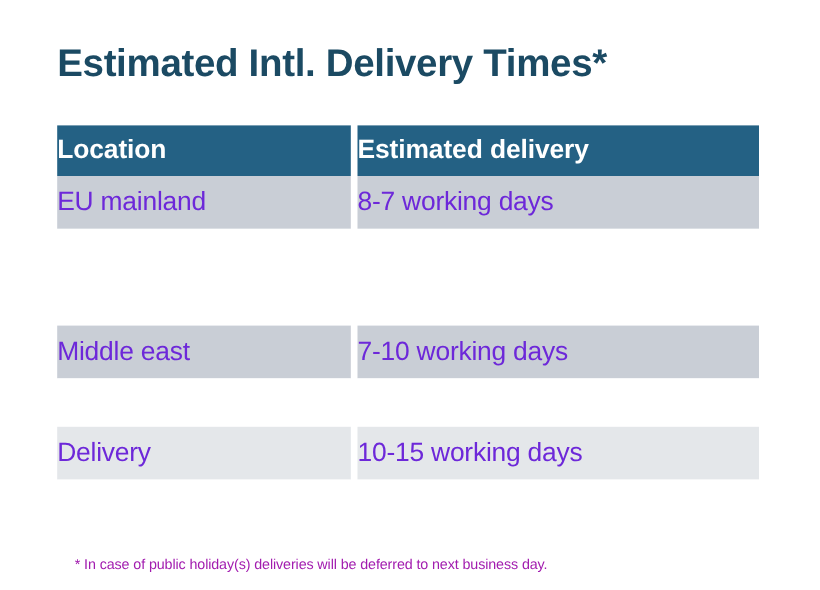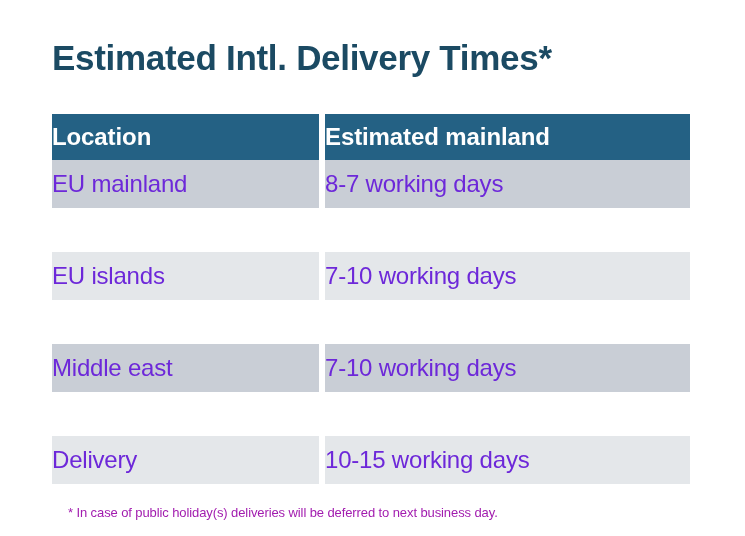--- a/index.html
+++ b/index.html
@@ -114,41 +114,36 @@
   <table class="delivery-table">
     <colgroup>
       <col class="col-location">
       <col class="col-gap">
       <col class="col-delivery">
     </colgroup>
     <thead>
       <tr>
         <th class="head-cell">Location</th>
         <th class="col-gap"></th>
-        <th class="head-cell">Estimated mainland</th>
+        <th class="head-cell">Estimated delivery</th>
       </tr>
     </thead>
     <tbody>
 
       <tr class="band-dark">
         <td class="body-cell">EU mainland</td>
         <td class="col-gap"></td>
         <td class="body-cell">8-7 working days</td>
       </tr>
       <tr class="row-gap">
         <td></td>
         <td></td>
         <td></td>
       </tr>
 
-      <tr class="band-light">
-        <td class="body-cell">EU islands</td>
-        <td class="col-gap"></td>
-        <td class="body-cell">7-10 working days</td>
-      </tr>
       <tr class="row-gap">
         <td></td>
         <td></td>
         <td></td>
       </tr>
 
       <tr class="band-dark">
         <td class="body-cell">Middle east</td>
         <td class="col-gap"></td>
         <td class="body-cell">7-10 working days</td>

